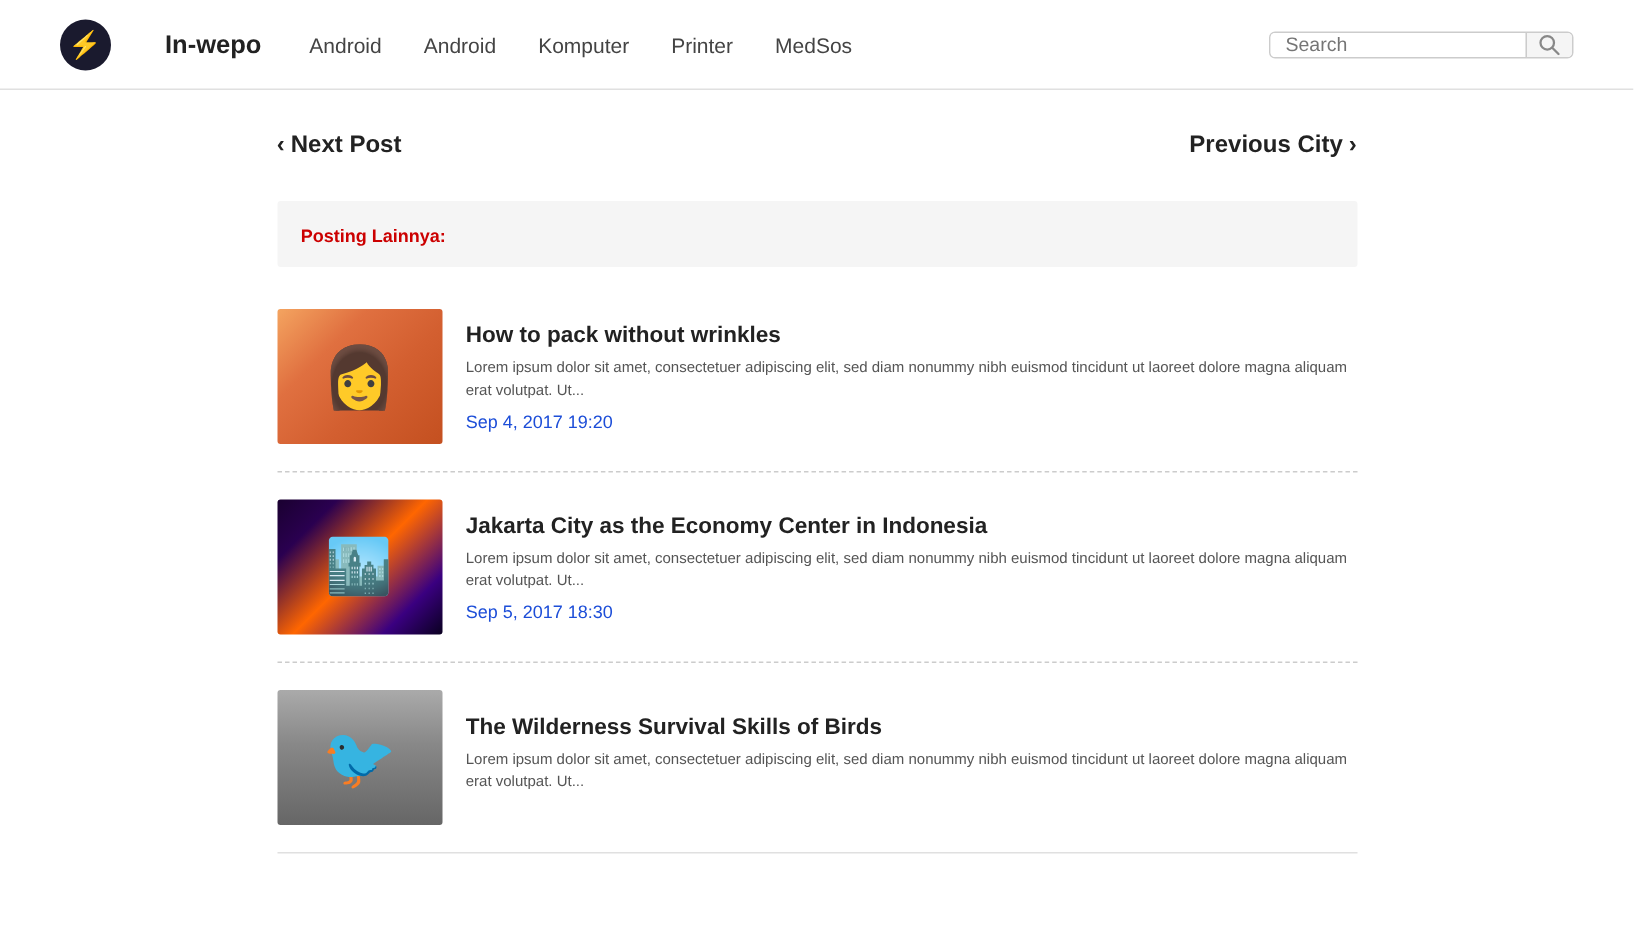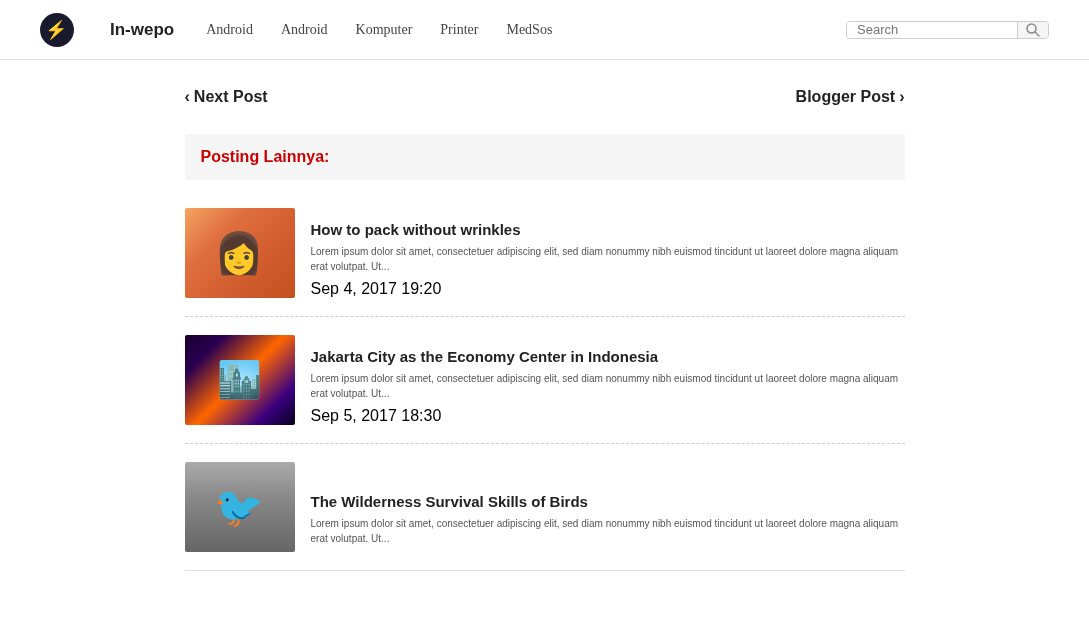--- a/index.html
+++ b/index.html
@@ -36,21 +36,20 @@
     .logo-text {
       font-size: 17px;
       font-weight: bold;
       color: #222;
       margin-left: 28px;
     }
     .nav-links {
       display: flex;
       gap: 4px;
       flex: 1;
-      font-family: Liberation Serif, serif;
     }
     .nav-link {
       padding: 8px 12px;
       text-decoration: none;
       color: #444;
       font-size: 14px;
       cursor: pointer;
     }
     .search-area {
       display: flex;
@@ -111,31 +110,31 @@
 
     
     .posting-lainnya-header {
       background: #f5f5f5;
       padding: 14px 16px;
       margin-bottom: 10px;
       border-radius: 2px;
     }
     .posting-lainnya-title {
       color: #cc0000;
-      font-size: 16px;
+      font-size: 12px;
       font-weight: bold;
     }
 
     
     .post-list {
       list-style: none;
     }
     .post-item {
       display: flex;
-      align-items: flex-end;
+      align-items: center;
       gap: 16px;
       padding: 18px 0;
       border-bottom: 1px dashed #ccc;
     }
     .post-item:last-child {
       border-bottom: 1px solid #e0e0e0;
     }
     .post-thumbnail {
       width: 110px;
       height: 90px;
@@ -189,22 +188,22 @@
       margin-bottom: 6px;
       cursor: pointer;
     }
     .post-excerpt {
       font-size: 10px;
       color: #555;
       line-height: 1.5;
       margin-bottom: 6px;
     }
     .post-date {
-      font-size: 16px;
-      color: #000000;
+      font-size: 12px;
+      color: #1d4ed8;
     }
   </style>
 </head>
 <body>
 
 <header class="header">
   <a class="logo-area" href="#">
     <div class="logo-icon">
       <span>⚡</span>
     </div>
@@ -229,21 +228,21 @@
     </button>
   </div>
 </header>
 
 <div class="post-nav">
   <a class="post-nav-link" href="#">
     <span>‹</span>
     <span>Next Post</span>
   </a>
   <a class="post-nav-link" href="#">
-    <span>Blogger Post</span>
+    <span>Previous City</span>
     <span>›</span>
   </a>
 </div>
 
 <div class="main-content">
 
   <div class="posting-lainnya-header">
     <span class="posting-lainnya-title">Posting Lainnya:</span>
   </div>
 

